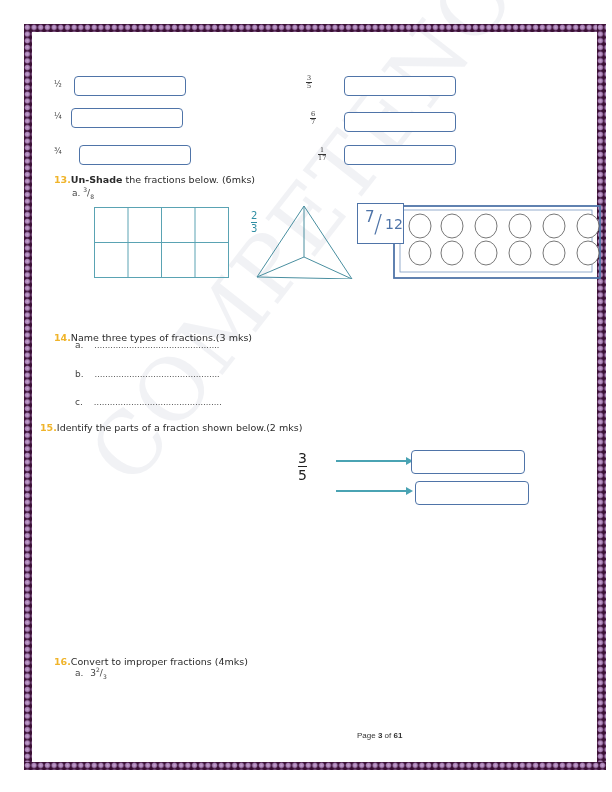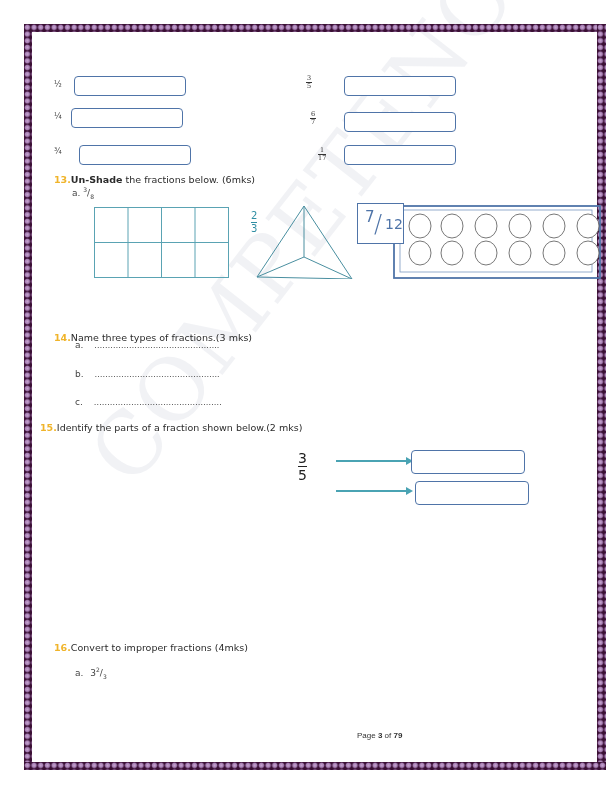--- a/index.html
+++ b/index.html
@@ -161,23 +161,23 @@
   <g stroke="#4aa3b3" stroke-width="2" fill="#4aa3b3">
     <line x1="2" y1="9" x2="72" y2="9"></line>
     <polygon points="72,5 79,9 72,13" stroke="none"></polygon>
     <line x1="2" y1="39" x2="72" y2="39"></line>
     <polygon points="72,35 79,39 72,43" stroke="none"></polygon>
   </g>
 </svg>
 <div class="answer-box" style="left:411px; top:450px; width:114px; height:24px;"></div>
 <div class="answer-box" style="left:415px; top:481px; width:114px; height:24px;"></div>
 
-<div class="abs qtext" style="left:54px; top:642px;">
+<div class="abs qtext" style="left:54px; top:656px;">
   <span class="qnum">16.</span><span>Convert to improper fractions (4mks)</span>
 </div>
 <div class="abs sub" style="left:75px; top:666px;">
   <span>a.</span>
   <span style="margin-left:4px;">3</span><sup style="font-size:6px;">2</sup><span>/</span><sub style="font-size:6px;">3</sub>
 </div>
 
 <div class="abs footer" style="left:357px; top:731px;">
-  <span>Page </span><b>3</b><span> of </span><b>79</b>
+  <span>Page </span><b>3</b><span> of </span><b>61</b>
 </div>
 
 </body></html>

